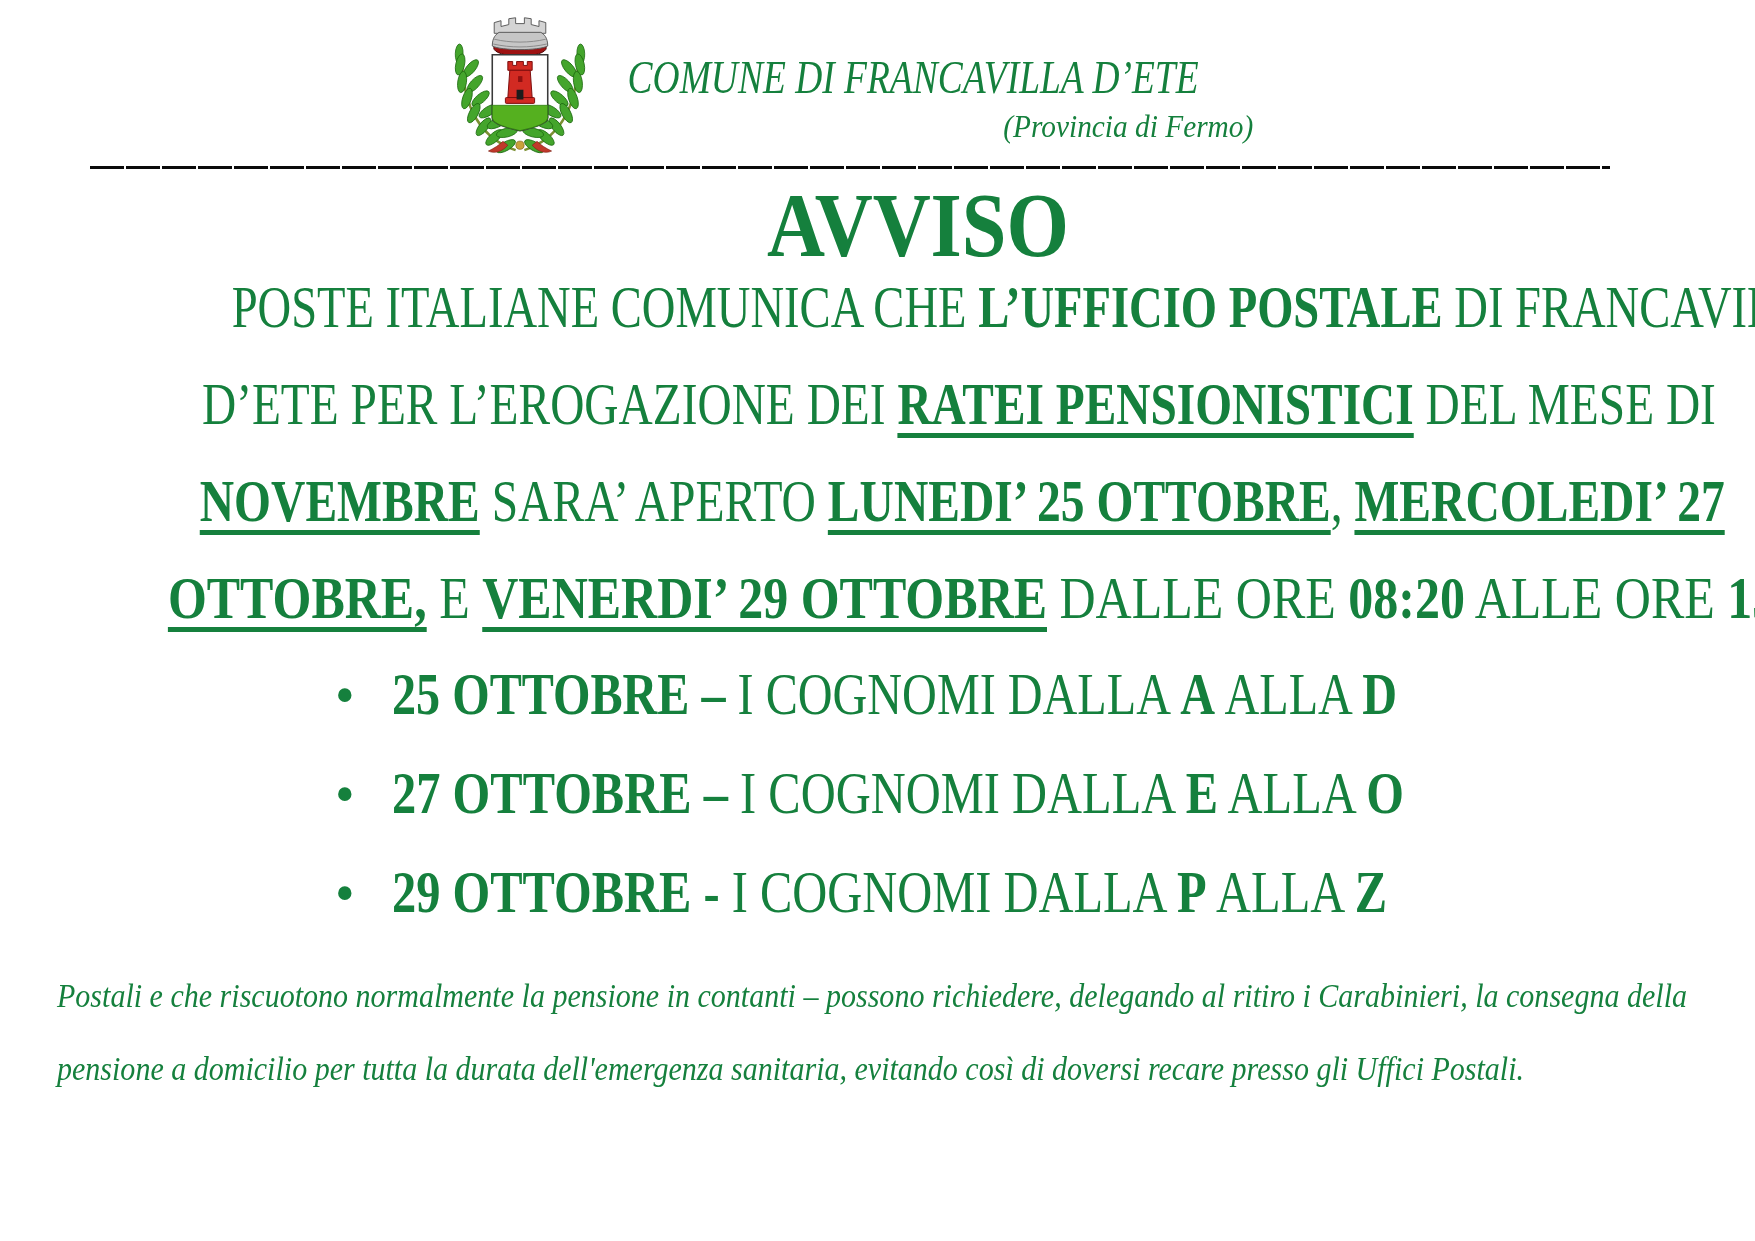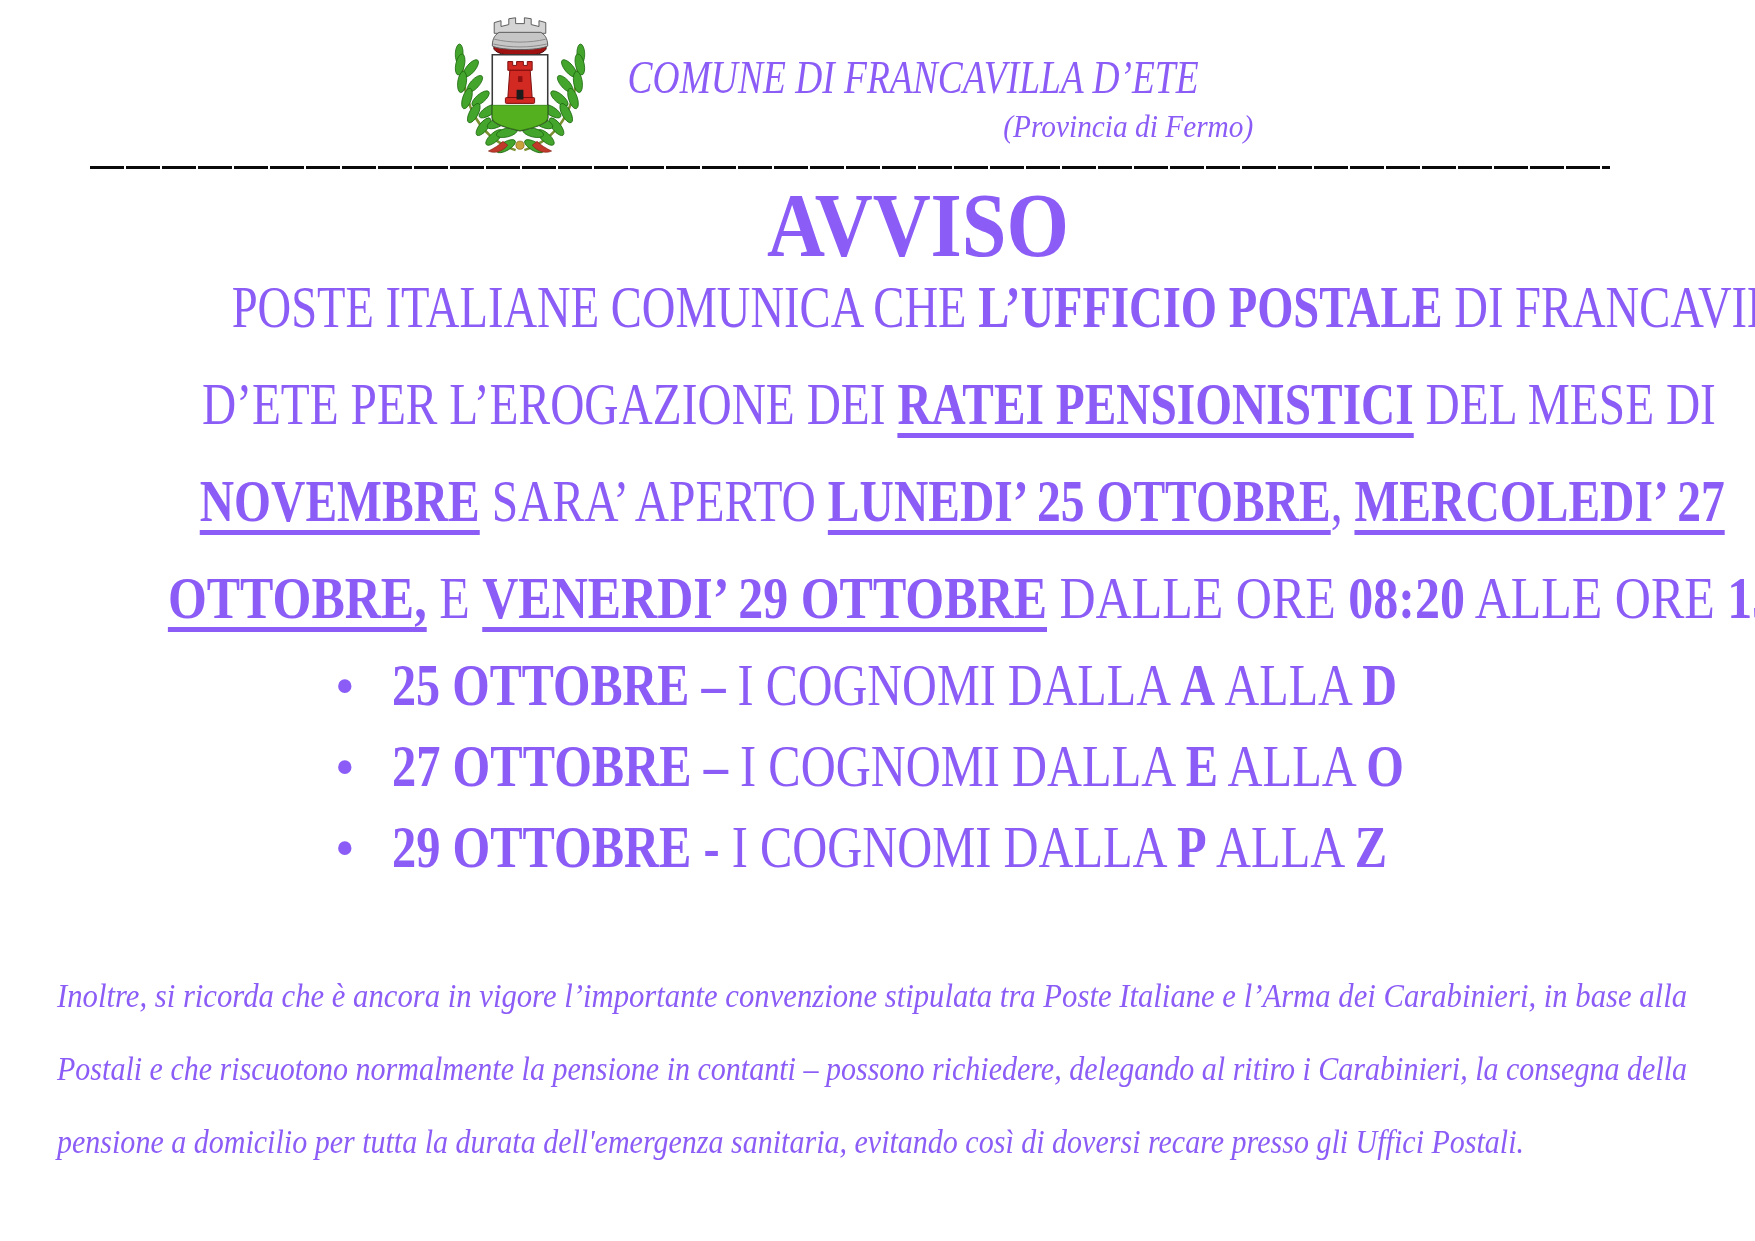--- a/index.html
+++ b/index.html
@@ -1,16 +1,16 @@
 <!DOCTYPE html>
 <html lang="it"><head>
 <meta charset="utf-8">
 <style>
   html,body{margin:0;padding:0;background:#ffffff;}
-  .page{position:relative;width:1755px;height:1241px;background:#ffffff;color:#8b5cf6;
+  .page{position:relative;width:1755px;height:1241px;background:#ffffff;color:#15803d;
         font-family:"Liberation Serif","DejaVu Serif",serif;overflow:hidden;}
 
   
   .crest{position:absolute;left:430px;top:8px;width:180px;height:146px;}
   .header-text{position:absolute;left:555px;top:50px;width:710px;text-align:center;}
   .commune{display:inline-block;white-space:nowrap;font-style:italic;font-size:47px;
            transform-origin:center center;}
   .province-row{text-align:right;margin-top:4px;}
   .province{display:inline-block;white-space:nowrap;font-style:italic;font-size:32px;
             transform-origin:center center;}
@@ -26,21 +26,21 @@
 
   
   .body-lines{position:absolute;left:0;top:266px;width:100%;}
   .row{text-align:center;line-height:82px;}
   .line{display:inline-block;white-space:nowrap;font-size:60px;transform-origin:center center;}
   .b{font-weight:bold;}
   .u{text-decoration-line:underline;text-decoration-thickness:5px;text-underline-offset:9px;}
 
   
   .bullets{position:absolute;left:0;top:652px;width:100%;margin:0;padding:0;list-style:none;}
-  .bullet{line-height:66px;padding-left:335px;white-space:nowrap;}
+  .bullet{line-height:84px;padding-left:335px;white-space:nowrap;}
   .dot{display:inline-block;width:57px;font-size:56px;vertical-align:baseline;}
   .bullet .line{transform-origin:left center;}
 
   
   .footer{position:absolute;left:0;top:962px;width:100%;}
   .frow{line-height:67px;padding-left:57px;white-space:nowrap;}
   .fline{display:inline-block;white-space:nowrap;font-style:italic;font-size:34px;
          transform-origin:left center;}
 </style>
 </head>
@@ -142,18 +142,17 @@
     </li>
     <li class="bullet">
       <span class="dot">•</span><span class="line" style="transform: scaleX(0.8081);"><span class="b">27 OTTOBRE – </span><span>I COGNOMI DALLA </span><span class="b">E</span><span> ALLA </span><span class="b">O</span></span>
     </li>
     <li class="bullet">
       <span class="dot">•</span><span class="line" style="transform: scaleX(0.8074);"><span class="b">29 OTTOBRE - </span><span>I COGNOMI DALLA </span><span class="b">P</span><span> ALLA </span><span class="b">Z</span></span>
     </li>
   </ul>
 
   <div class="footer">
-    <div class="frow"><span class="fline" style="transform: scaleX(0.9028);">Inoltre, si ricorda che è ancora in vigore l’importante convenzione stipulata tra Poste Italiane e l’Arma dei Carabinieri, in base alla</span></div>
     <div class="frow"><span class="fline" style="transform: scaleX(0.8832);">Postali e che riscuotono normalmente la pensione in contanti – possono richiedere, delegando al ritiro i Carabinieri, la consegna della</span></div>
     <div class="frow"><span class="fline" style="transform: scaleX(0.883);">pensione a domicilio per tutta la durata dell'emergenza sanitaria, evitando così di doversi recare presso gli Uffici Postali.</span></div>
   </div>
 
 </div>
 
 </body></html>

